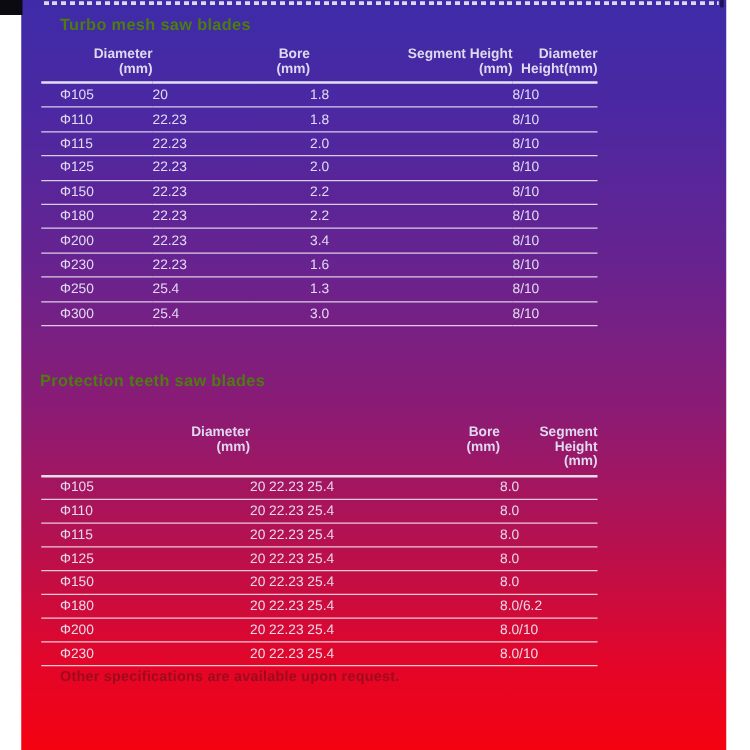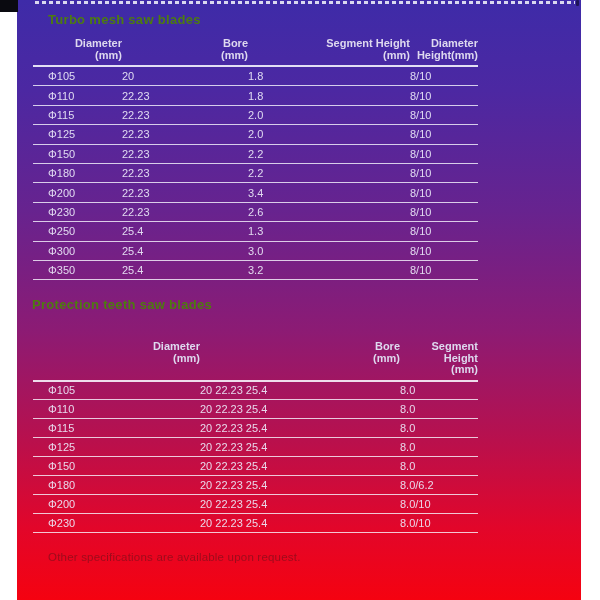--- a/index.html
+++ b/index.html
@@ -47,22 +47,22 @@
   thead tr{border-bottom:2px solid rgba(248,248,255,0.88);}
   td{
     font-size:11px;color:rgba(235,233,248,0.92);padding:0;
     vertical-align:middle;font-weight:400;
     border-bottom:1.4px solid rgba(248,248,255,0.8);
   }
   #table-turbo td{height:18.4px;}
   #table-protection td{height:17.9px;}
   .col-first{padding-left:15px;}
   .footer-note{
-    position:absolute;left:48px;top:551px;z-index:3;
-    font-size:11.5px;font-weight:400;color:#9c0c1c;letter-spacing:0.2px;
+    position:absolute;left:48px;top:536px;z-index:3;
+    font-size:11.5px;font-weight:700;color:#9c0c1c;letter-spacing:0.2px;
   }
 </style>
 </head>
 <body>
 
 <div class="content"></div>
 <div class="corner-notch"></div>
 <div class="dashed-line"></div>
 <div class="dash-end-mark"></div>
 
@@ -122,39 +122,33 @@
       </tr>
     <tr>
         <td class="col-first">Φ200</td>
         <td>22.23</td>
         <td>3.4</td>
         <td>8/10</td>
       </tr>
     <tr>
         <td class="col-first">Φ230</td>
         <td>22.23</td>
-        <td>2.6</td>
+        <td>1.6</td>
         <td>8/10</td>
       </tr>
     <tr>
         <td class="col-first">Φ250</td>
         <td>25.4</td>
         <td>1.3</td>
         <td>8/10</td>
       </tr>
     <tr>
         <td class="col-first">Φ300</td>
         <td>25.4</td>
         <td>3.0</td>
-        <td>8/10</td>
-      </tr>
-    <tr>
-        <td class="col-first">Φ350</td>
-        <td>25.4</td>
-        <td>3.2</td>
         <td>8/10</td>
       </tr>
   </tbody>
 </table>
 
 <div class="section-title" id="title-protection">Protection teeth saw blades</div>
 
 <table id="table-protection">
   <colgroup>
       <col style="width:167px">

